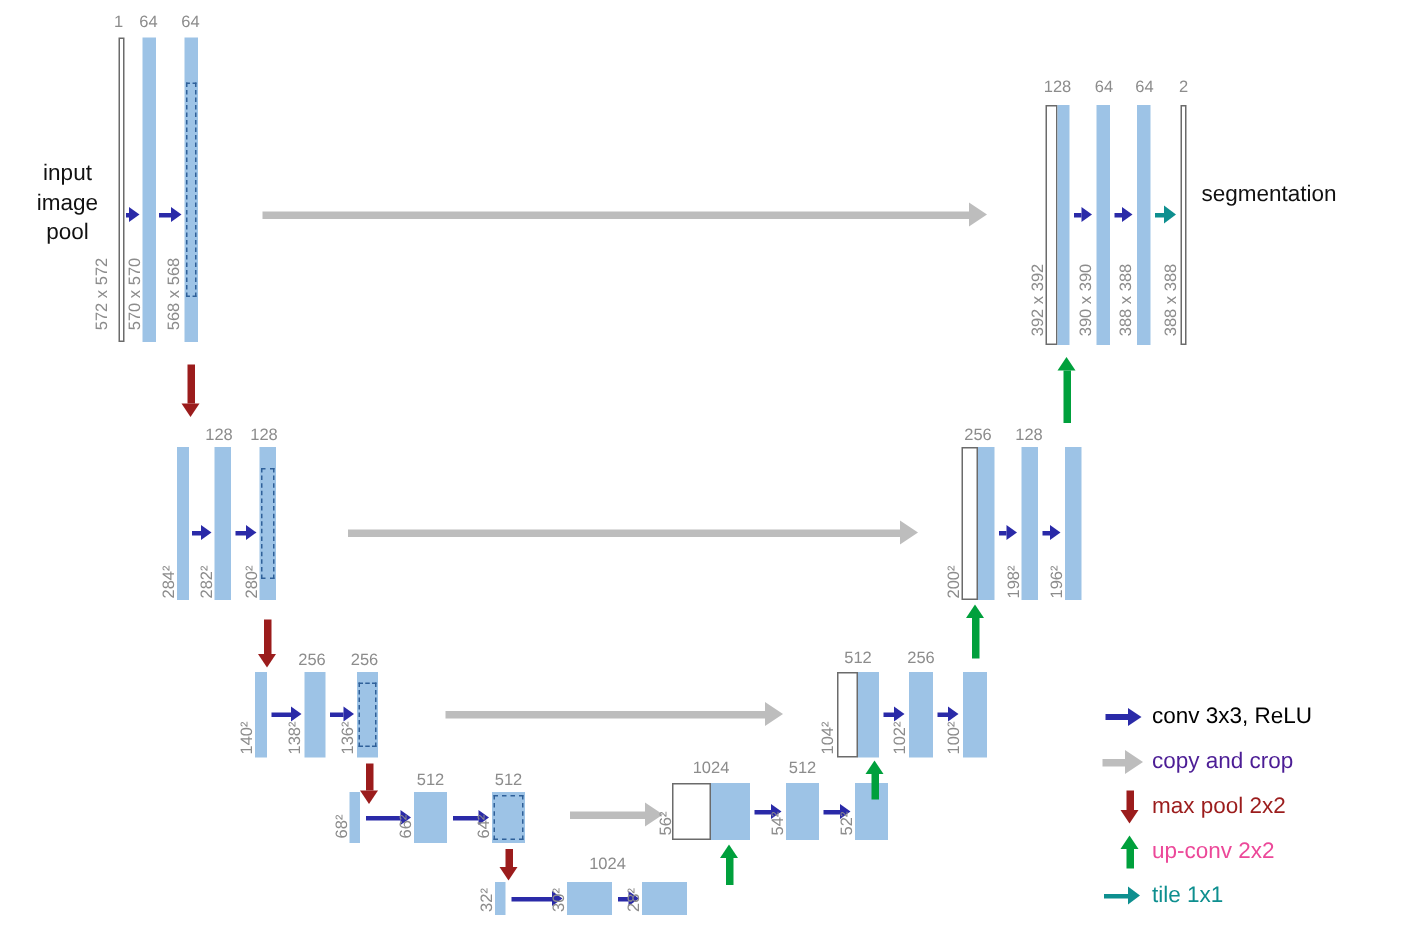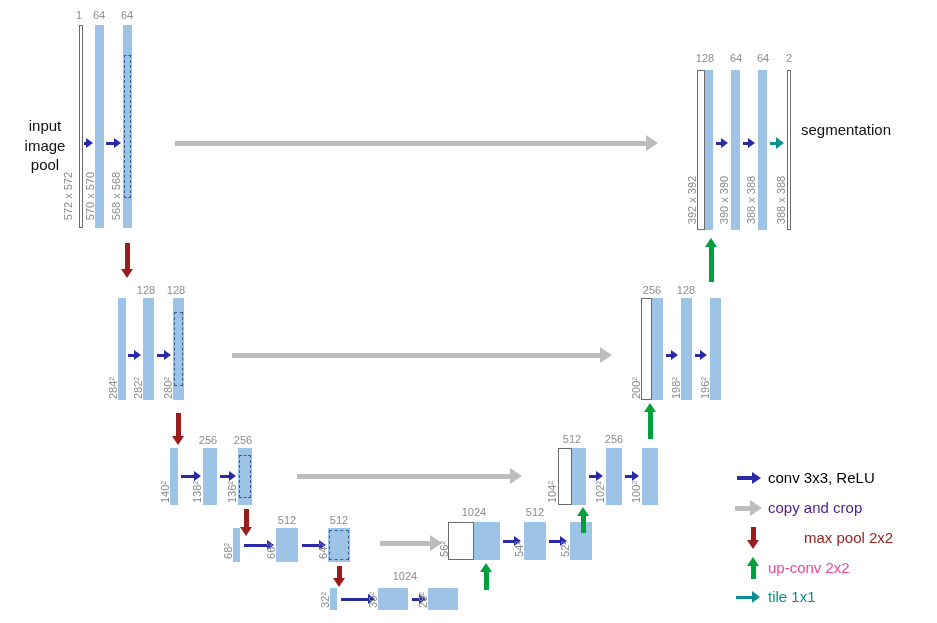--- a/index.html
+++ b/index.html
@@ -47,21 +47,21 @@
   
   .leg{position:absolute;font-size:15px;white-space:nowrap}
   .c-conv{color:#000000}.c-copy{color:#4c1d95}.c-pool{color:#9b1c1c}
   .c-up{color:#ec4899}.c-teal{color:#0e8f8f}
 </style>
 </head>
 <body>
 
 <div class="canvas">
 
-  <div class="cap center" style="left:16px;top:116px;width:58px">
+  <div class="cap center" style="left:16px;top:106px;width:58px">
     <span>input</span>
     <span>image</span>
     <span>pool</span>
   </div>
   <div class="cap" style="left:801px;top:120px;width:130px">
     <span>segmentation</span>
   </div>
 
   <div class="hl" style="left:72px;top:9px;width:14px">1</div>
   <div class="hl" style="left:90px;top:9px;width:18px">64</div>
@@ -191,21 +191,21 @@
   <div class="vl" style="left:751px;top:200px">388 x 388</div>
   <div class="vl" style="left:781px;top:200px">388 x 388</div>
 
   <div class="ar convlg" style="left:737px;top:471px;width:24px"></div>
   <div class="leg c-conv" style="left:768px;top:469px">conv 3x3, ReLU</div>
 
   <div class="ar copy" style="left:735px;top:499px;width:27px"></div>
   <div class="leg c-copy" style="left:768px;top:499px">copy and crop</div>
 
   <div class="ad pool" style="left:746px;top:527px;height:22px"></div>
-  <div class="leg c-pool" style="left:804px;top:529px">max pool 2x2</div>
+  <div class="leg c-pool" style="left:768px;top:529px">max pool 2x2</div>
 
   <div class="au upc" style="left:746px;top:557px;height:22px"></div>
   <div class="leg c-up" style="left:768px;top:559px">up-conv 2x2</div>
 
   <div class="ar teal" style="left:736px;top:590px;width:24px"></div>
   <div class="leg c-teal" style="left:768px;top:588px">tile 1x1</div>
 
 </div>
 
 </body></html>

